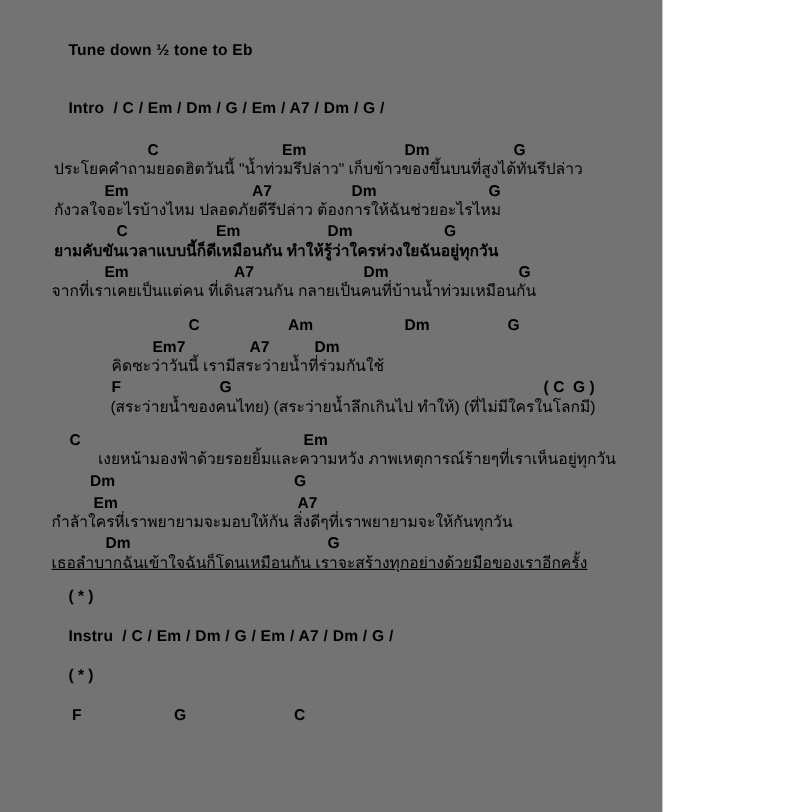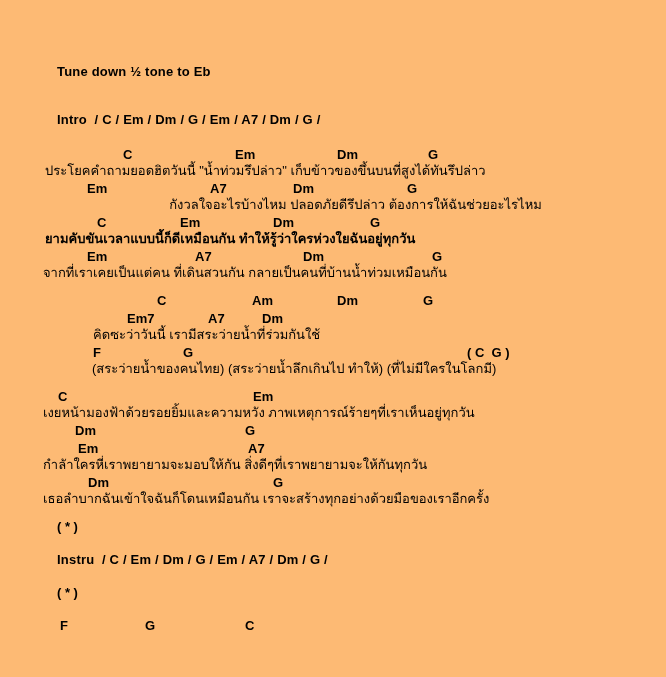--- a/index.html
+++ b/index.html
@@ -11,25 +11,25 @@
     width: 666px;
     height: 677px;
     overflow: hidden;
     color: #000000;
     font-family: "Liberation Sans", "DejaVu Sans", sans-serif;
     font-size: 13px;
     line-height: 16px;
   }
   .sheet {
     position: relative;
-    width: 666px;
+    width: 552px;
     height: 677px;
-    padding-top: 64px;
+    padding-top: 34px;
     box-sizing: border-box;
-    background: #fdba74;
+    background: #737373;
   }
   .heading {
     font-weight: 700;
     margin: 0 0 17px 57px;
     white-space: pre;
     letter-spacing: 0.2px;
   }
   .mark {
     font-weight: 700;
     margin: 0 0 17px 57px;
@@ -69,21 +69,21 @@
         </div>
         <div class="lyric" style="padding-left: 45px;">ประโยคคำถามยอดฮิตวันนี้ "น้ำท่วมรึปล่าว" เก็บข้าวของขึ้นบนที่สูงได้ทันรึปล่าว</div>
       </div>
       <div class="pair">
         <div class="chords">
           <span class="chord" style="left: 87px;">Em</span>
           <span class="chord" style="left: 210px;">A7</span>
           <span class="chord" style="left: 293px;">Dm</span>
           <span class="chord" style="left: 407px;">G</span>
         </div>
-        <div class="lyric" style="padding-left: 45px; text-align: center;">กังวลใจอะไรบ้างไหม ปลอดภัยดีรึปล่าว ต้องการให้ฉันช่วยอะไรไหม</div>
+        <div class="lyric" style="padding-left: 45px;">กังวลใจอะไรบ้างไหม ปลอดภัยดีรึปล่าว ต้องการให้ฉันช่วยอะไรไหม</div>
       </div>
       <div class="pair">
         <div class="chords">
           <span class="chord" style="left: 97px;">C</span>
           <span class="chord" style="left: 180px;">Em</span>
           <span class="chord" style="left: 273px;">Dm</span>
           <span class="chord" style="left: 370px;">G</span>
         </div>
         <div class="lyric" style="padding-left: 45px; font-weight: bold;">ยามคับขันเวลาแบบนี้ก็ดีเหมือนกัน ทำให้รู้ว่าใครห่วงใยฉันอยู่ทุกวัน</div>
       </div>
@@ -93,68 +93,68 @@
           <span class="chord" style="left: 195px;">A7</span>
           <span class="chord" style="left: 303px;">Dm</span>
           <span class="chord" style="left: 432px;">G</span>
         </div>
         <div class="lyric" style="padding-left: 43px;">จากที่เราเคยเป็นแต่คน ที่เดินสวนกัน กลายเป็นคนที่บ้านน้ำท่วมเหมือนกัน</div>
       </div>
       <div class="spacer"></div>
       <div class="pair">
         <div class="chords">
           <span class="chord" style="left: 157px;">C</span>
-          <span class="chord" style="left: 252px;">Am</span>
+          <span class="chord" style="left: 240px;">Am</span>
           <span class="chord" style="left: 337px;">Dm</span>
           <span class="chord" style="left: 423px;">G</span>
         </div>
       </div>
       <div class="pair">
         <div class="chords">
           <span class="chord" style="left: 127px;">Em7</span>
           <span class="chord" style="left: 208px;">A7</span>
           <span class="chord" style="left: 262px;">Dm</span>
         </div>
         <div class="lyric" style="padding-left: 93px;">คิดซะว่าวันนี้ เรามีสระว่ายน้ำที่ร่วมกันใช้</div>
       </div>
       <div class="pair">
         <div class="chords">
           <span class="chord" style="left: 93px;">F</span>
           <span class="chord" style="left: 183px;">G</span>
-          <span class="chord" style="left: 467px;">( C  G )</span>
+          <span class="chord" style="left: 453px;">( C  G )</span>
         </div>
         <div class="lyric" style="padding-left: 92px;">(สระว่ายน้ำของคนไทย) (สระว่ายน้ำลึกเกินไป ทำให้) (ที่ไม่มีใครในโลกมี)</div>
       </div>
       <div class="spacer"></div>
       <div class="pair">
         <div class="chords">
           <span class="chord" style="left: 58px;">C</span>
           <span class="chord" style="left: 253px;">Em</span>
         </div>
-        <div class="lyric" style="padding-left: 43px;">เงยหน้ามองฟ้าด้วยรอยยิ้มและความหวัง ภาพเหตุการณ์ร้ายๆที่เราเห็นอยู่ทุกวัน</div>
+        <div class="lyric" style="padding-left: 43px; text-align: center;">เงยหน้ามองฟ้าด้วยรอยยิ้มและความหวัง ภาพเหตุการณ์ร้ายๆที่เราเห็นอยู่ทุกวัน</div>
       </div>
       <div class="pair">
         <div class="chords">
           <span class="chord" style="left: 75px;">Dm</span>
           <span class="chord" style="left: 245px;">G</span>
         </div>
       </div>
       <div class="pair">
         <div class="chords">
           <span class="chord" style="left: 78px;">Em</span>
           <span class="chord" style="left: 248px;">A7</span>
         </div>
         <div class="lyric" style="padding-left: 43px;">กำลัาใครหี่เราพยายามจะมอบให้กัน สิ่งดีๆที่เราพยายามจะให้กันทุกวัน</div>
       </div>
       <div class="pair">
         <div class="chords">
           <span class="chord" style="left: 88px;">Dm</span>
           <span class="chord" style="left: 273px;">G</span>
         </div>
-        <div class="lyric" style="padding-left: 43px;">เธอลำบากฉันเข้าใจฉันก็โดนเหมือนกัน เราจะสร้างทุกอย่างด้วยมือของเราอีกครั้ง</div>
+        <div class="lyric" style="padding-left: 43px; text-decoration: underline;">เธอลำบากฉันเข้าใจฉันก็โดนเหมือนกัน เราจะสร้างทุกอย่างด้วยมือของเราอีกครั้ง</div>
       </div>
       <div class="spacer"></div>
       <div class="mark">( * )</div>
       <div class="heading">Instru  / C / Em / Dm / G / Em / A7 / Dm / G /</div>
       <div class="mark">( * )</div>
       <div class="pair">
         <div class="chords">
           <span class="chord" style="left: 60px;">F</span>
           <span class="chord" style="left: 145px;">G</span>
           <span class="chord" style="left: 245px;">C</span>

